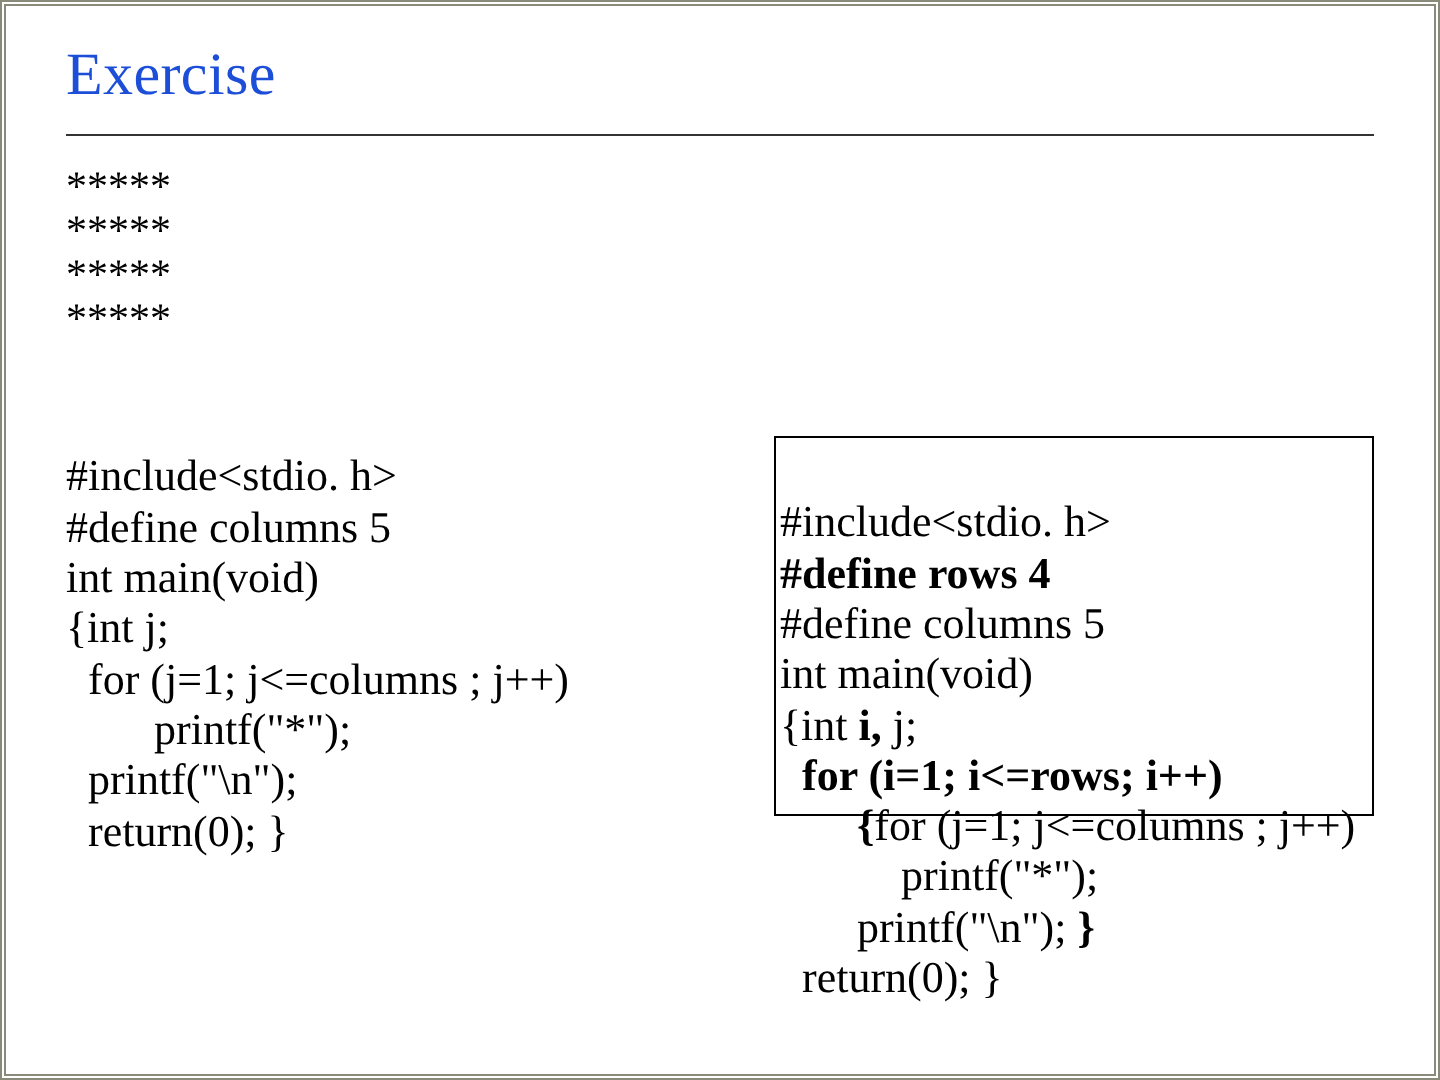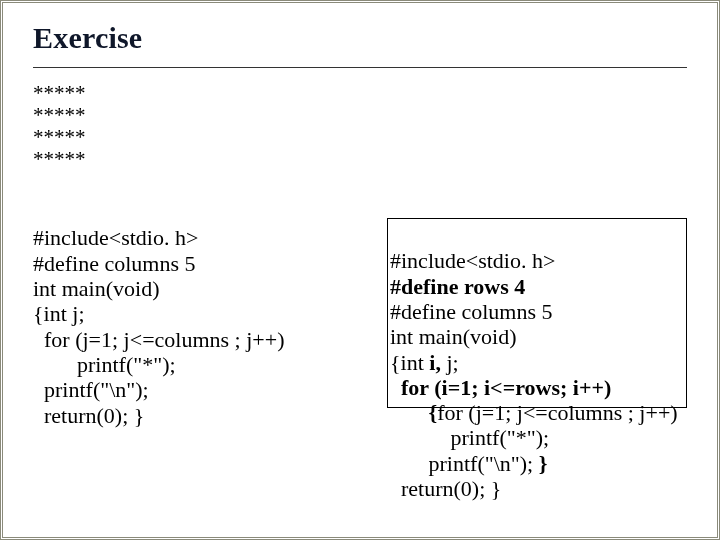--- a/index.html
+++ b/index.html
@@ -14,22 +14,22 @@
   .slide {
     width: 720px;
     height: 540px;
     box-sizing: border-box;
     padding: 18px 30px 22px 30px;
     border: 3px double #8a8a7a;
     position: relative;
   }
   .title {
     font-size: 30px;
-    font-weight: bold;
-    color: #0f172a;
+    font-weight: normal;
+    color: #1d4ed8;
     margin: 0 0 12px 0;
     letter-spacing: 0.2px;
   }
   .hr {
     border: none;
     border-top: 1px solid #333;
     margin: 4px 0 14px 0;
   }
   .prompt {
     font-size: 23px;

